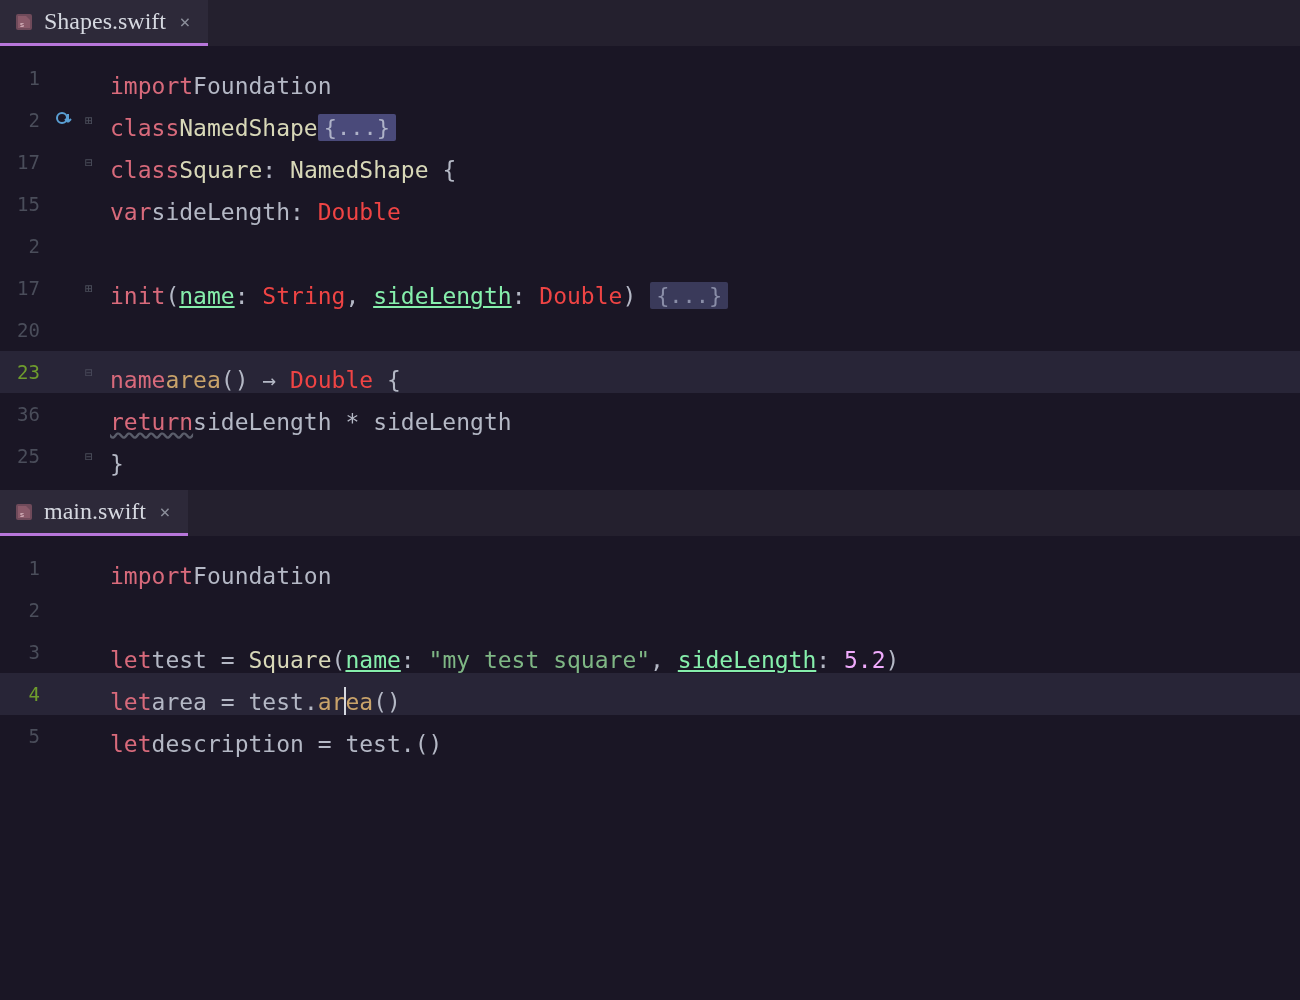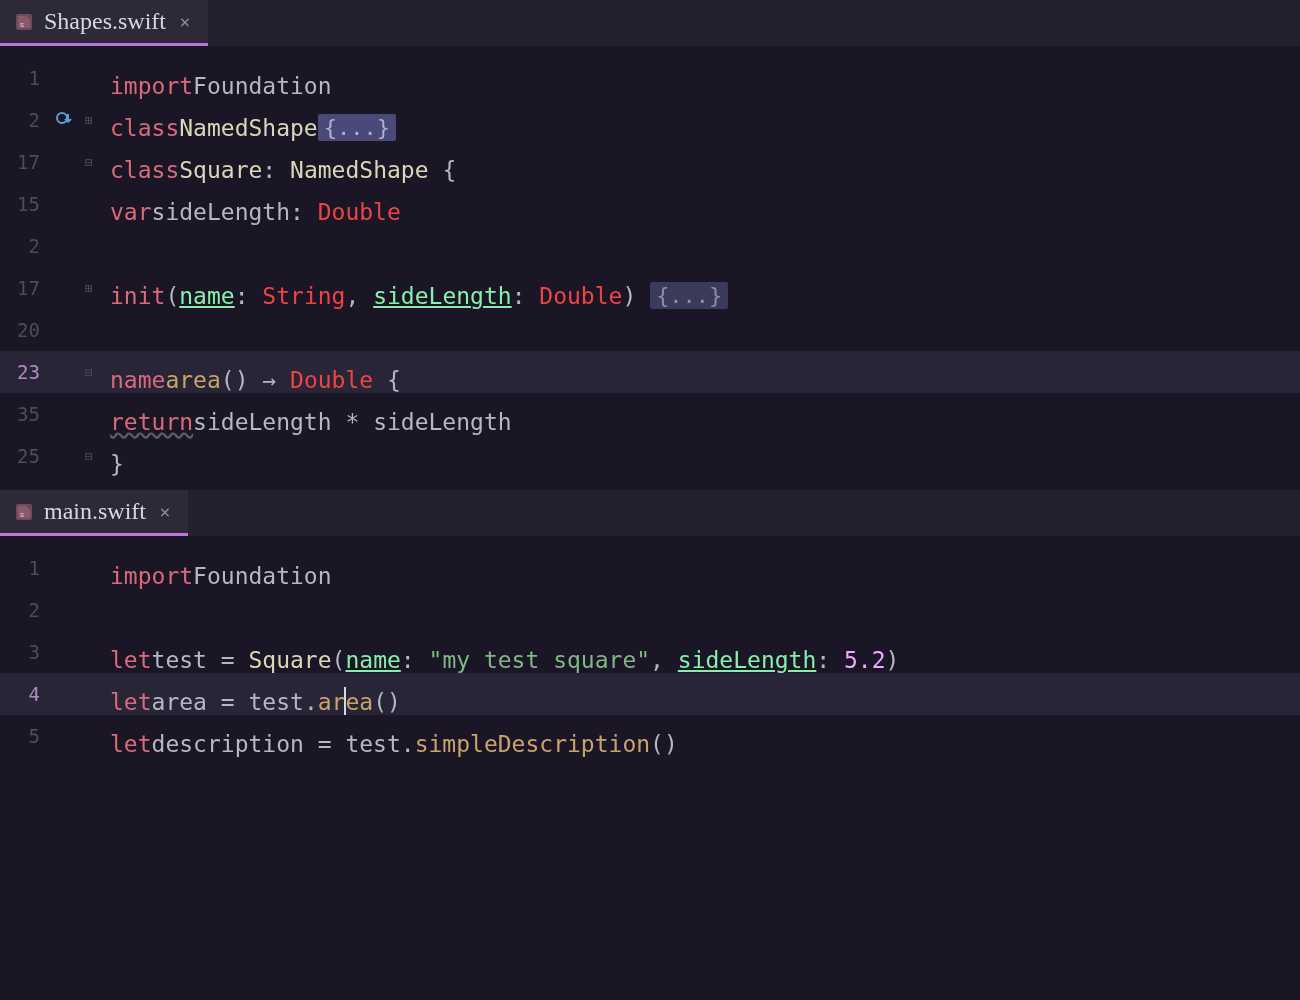--- a/index.html
+++ b/index.html
@@ -83,21 +83,21 @@
   .line-num {
     height: 42px;
     display: flex;
     align-items: center;
     justify-content: flex-end;
     padding-right: 8px;
     color: #4a4d5a;
     font-size: 19px;
     width: 100%;
   }
-  .line-num.active { color: #f0abfc; text-align: center; }
+  .line-num.active { color: #84cc16; text-align: center; }
   .gutter-slot {
     height: 42px;
     display: flex;
     align-items: center;
     justify-content: center;
     width: 100%;
   }
   .fold-handle {
     color: #4a4d5a;
     font-size: 13px;
@@ -173,21 +173,21 @@
   <div class="editor">
     <div class="gutter">
       <div class="line-num">1</div>
       <div class="line-num">2</div>
       <div class="line-num">17</div>
       <div class="line-num">15</div>
       <div class="line-num">2</div>
       <div class="line-num">17</div>
       <div class="line-num">20</div>
       <div class="line-num active">23</div>
-      <div class="line-num">35</div>
+      <div class="line-num">36</div>
       <div class="line-num">25</div>
     </div>
     <div class="gutter-extra">
       <div class="gutter-slot"></div>
       <div class="gutter-slot">
         <span class="override-icon">
           <svg viewBox="0 0 18 18">
               <circle cx="7" cy="9" r="5" fill="none" stroke="#5a9fd4" stroke-width="2"></circle>
               <path d="M13 5 L13 13 M13 13 L10 10 M13 13 L16 10" stroke="#5a9fd4" stroke-width="2" fill="none"></path>
             </svg>
@@ -273,16 +273,16 @@
         <div class="gutter-slot"></div>
         <div class="gutter-slot"></div>
         <div class="gutter-slot"></div>
         <div class="gutter-slot"></div>
     </div>
     <div class="code">
       <div class="code-line"><span class="tk-kw">import</span> <span class="tk-id">Foundation</span></div>
       <div class="code-line"></div>
       <div class="code-line"><span class="tk-kw">let</span> <span class="tk-id">test</span><span class="tk-punc"> = </span><span class="tk-type">Square</span><span class="tk-punc">(</span><span class="tk-param">name</span><span class="tk-punc">: </span><span class="tk-str">"my test square"</span><span class="tk-punc">, </span><span class="tk-param">sideLength</span><span class="tk-punc">: </span><span class="tk-num">5.2</span><span class="tk-punc">)</span></div>
       <div class="code-line current-line"><span class="tk-kw">let</span> <span class="tk-id">area</span><span class="tk-punc"> = </span><span class="tk-id">test</span><span class="tk-punc">.</span><span class="tk-func">ar</span><span class="caret"></span><span class="tk-func">ea</span><span class="tk-punc">()</span></div>
-      <div class="code-line"><span class="tk-kw">let</span> <span class="tk-id">description</span><span class="tk-punc"> = </span><span class="tk-id">test</span><span class="tk-punc">.</span><span class="tk-func">simpleDescription</span><span class="tk-punc">()</span></div>
+      <div class="code-line"><span class="tk-kw">let</span> <span class="tk-id">description</span><span class="tk-punc"> = </span><span class="tk-id">test</span><span class="tk-punc">.</span><span class="tk-punc">()</span></div>
     </div>
   </div>
 </div>
 
 </body></html>

